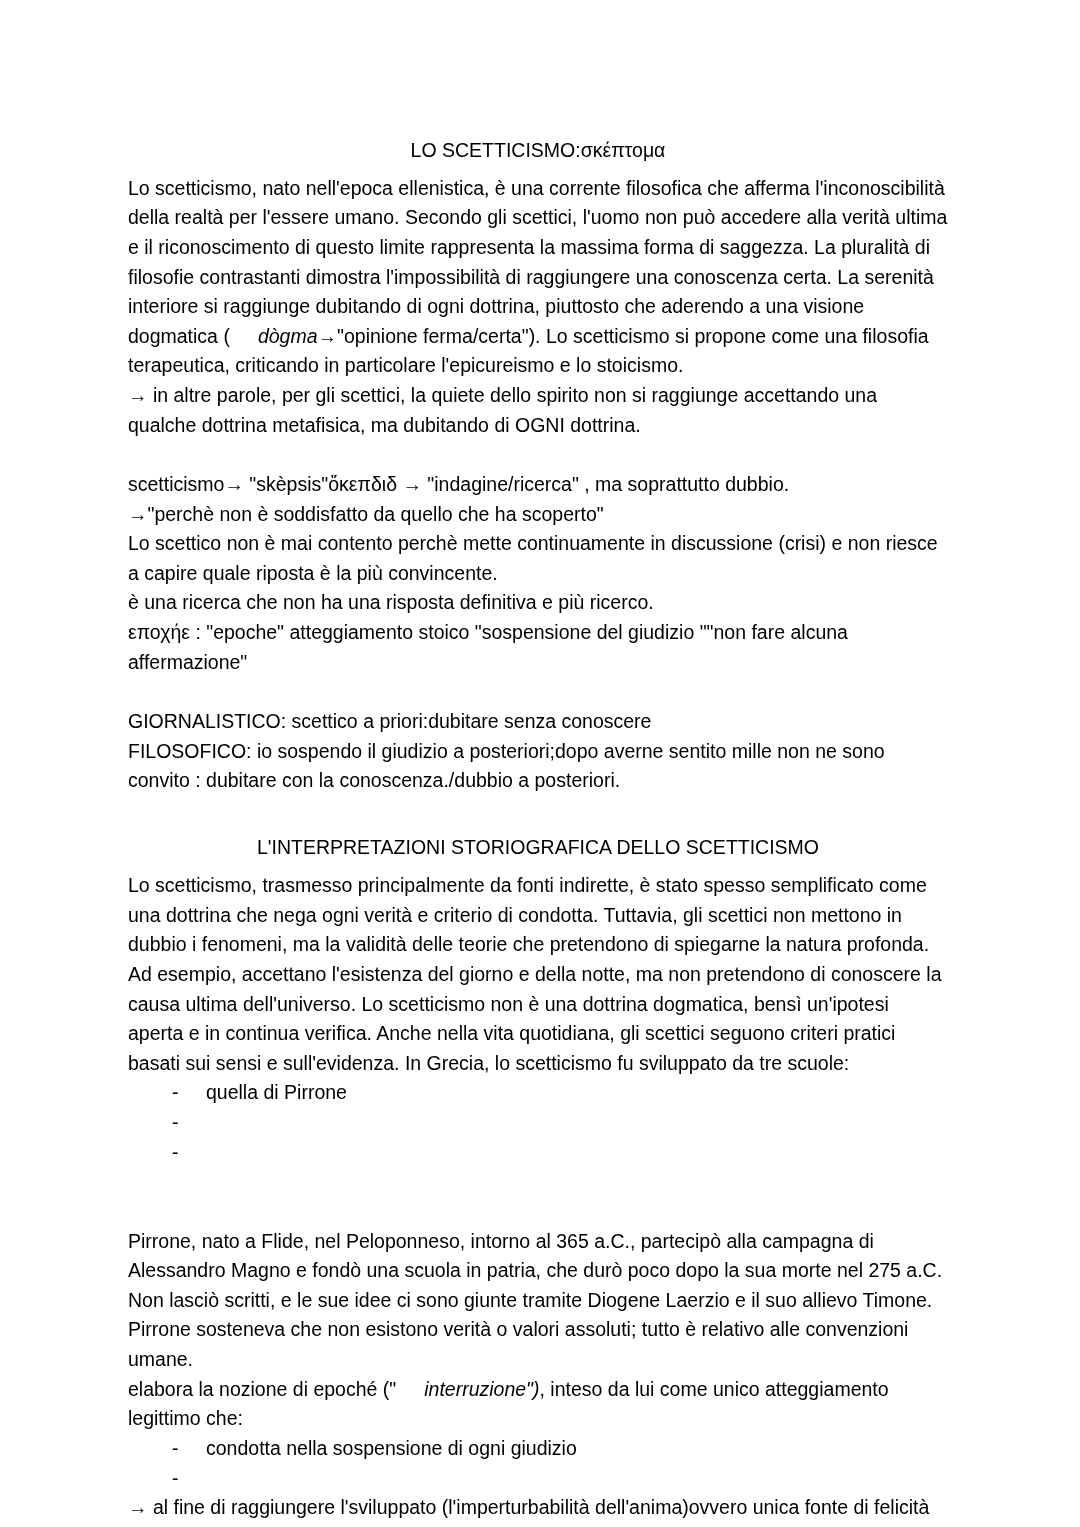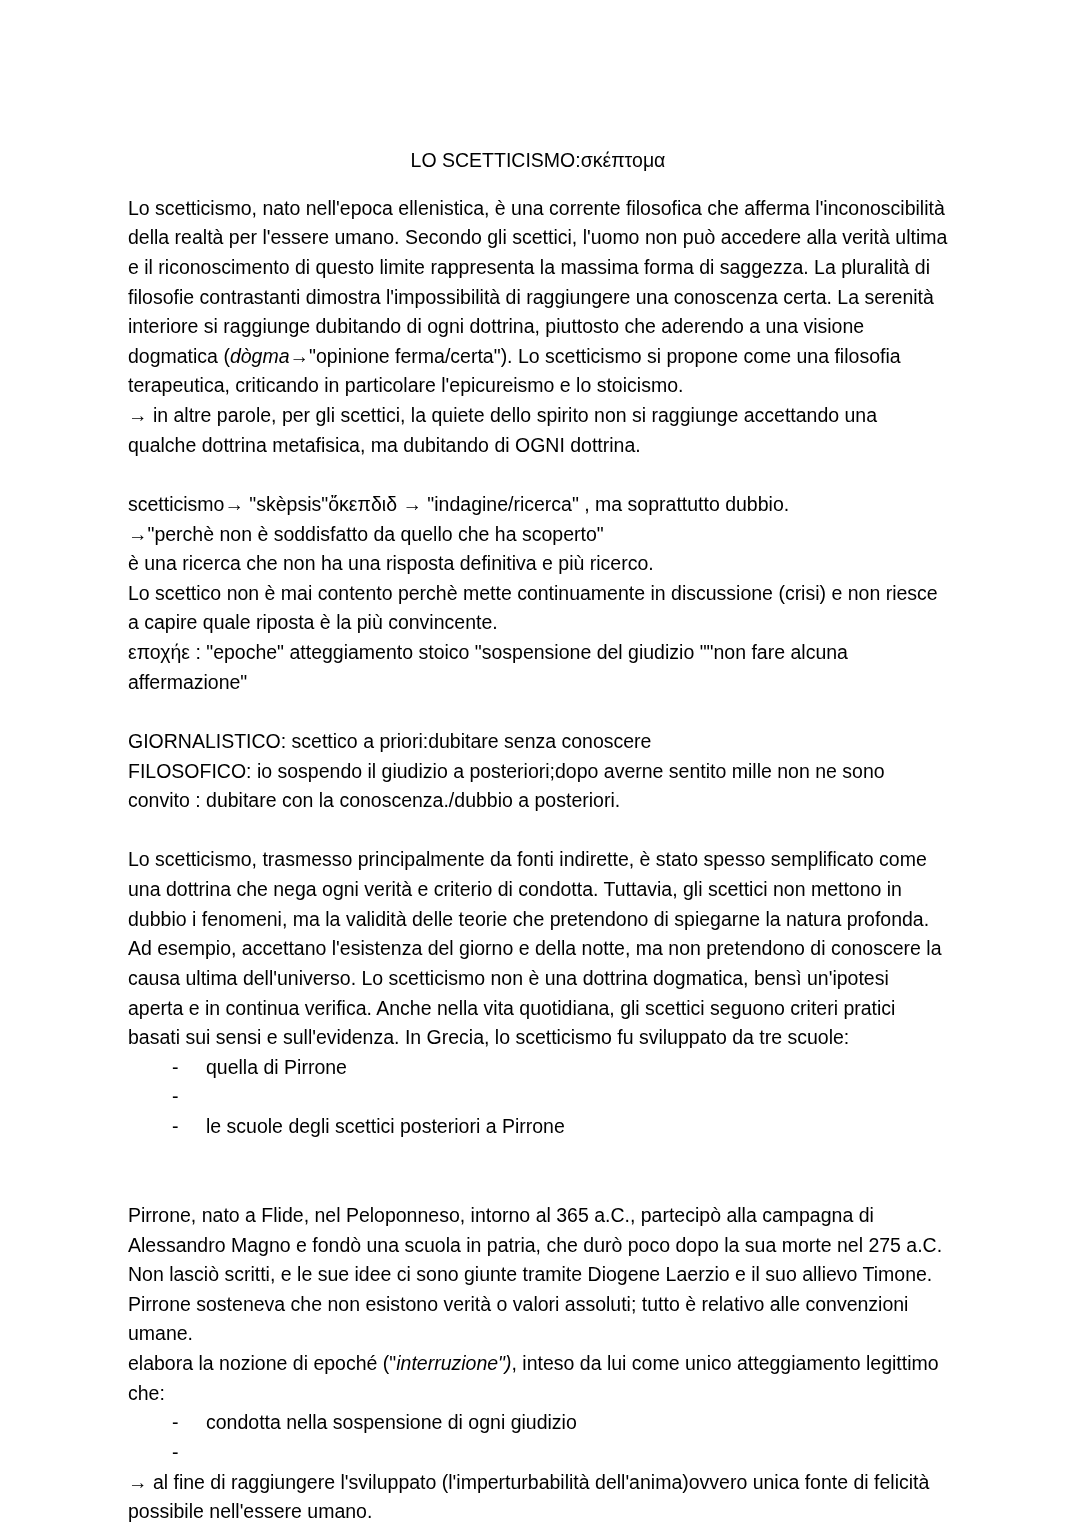--- a/index.html
+++ b/index.html
@@ -21,30 +21,30 @@
     background: #ffffff;
   }
   .doc {
     font-size: 19.5px;
     line-height: 1.52;
   }
   .center {
     text-align: center;
   }
   p {
-    margin: 18px;
+    margin: 8px;
   }
   .para {
     margin: 0;
   }
   .blank {
     height: 1.52em;
   }
   .b { font-weight: normal; }
-  .i { font-style: italic; }
+  .i { font-style: italic; margin-left: 28px; }
   ul.dash {
     list-style: none;
     margin: 0;
     padding: 0;
   }
   ul.dash li {
     display: flex;
     padding-left: 44px;
   }
   ul.dash li .marker {
@@ -62,45 +62,45 @@
 
     <p class="para"><span>Lo scetticismo, nato nell'epoca ellenistica, è una corrente filosofica che afferma l'inconoscibilità della realtà per l'essere umano. Secondo gli scettici, l'uomo non può accedere alla verità ultima e il riconoscimento di questo limite rappresenta la massima forma di saggezza. La pluralità di filosofie contrastanti dimostra l'impossibilità di raggiungere una conoscenza certa. La serenità interiore si raggiunge dubitando di ogni dottrina, piuttosto che aderendo a una visione dogmatica (</span><span class="i">dògma</span><span>→"opinione ferma/certa"). Lo scetticismo si propone come una filosofia terapeutica, criticando in particolare l'epicureismo e lo stoicismo.</span></p>
 
     <p class="para"><span>→ in altre parole, per gli scettici, la </span><span class="b">quiete dello spirito</span><span> non si raggiunge accettando una qualche dottrina metafisica, ma dubitando di OGNI dottrina.</span></p>
 
     <div class="blank"></div>
 
     <p class="para"><span class="b">scetticismo</span><span>→ "skèpsis"ὄκεπδιδ → "indagine/ricerca" , ma soprattutto </span><span class="b">dubbio</span><span>.</span></p>
 
     <p class="para">→"perchè non è soddisfatto da quello che ha scoperto"</p>
+    <p class="para">Lo scettico non è mai contento perchè mette continuamente in discussione (crisi) e non riesce a capire quale riposta è la più convincente.</p>
     <p class="para">è una ricerca che non ha una risposta definitiva e più ricerco.</p>
-    <p class="para">Lo scettico non è mai contento perchè mette continuamente in discussione (crisi) e non riesce a capire quale riposta è la più convincente.</p>
     <p class="para">εποχήε : "epoche" atteggiamento stoico "sospensione del giudizio ""non fare alcuna affermazione"</p>
 
     <div class="blank"></div>
 
     <p class="para">GIORNALISTICO: scettico a priori:dubitare senza conoscere</p>
     <p class="para">FILOSOFICO: io sospendo il giudizio a posteriori;dopo averne sentito mille non ne sono convito : dubitare con la conoscenza./dubbio a posteriori.</p>
 
     <div class="blank"></div>
 
+    <p class="center">L'INTERPRETAZIONI STORIOGRAFICA DELLO SCETTICISMO</p>
 
     <p class="para"><span>Lo scetticismo, trasmesso principalmente da fonti indirette, è stato spesso semplificato come una dottrina che nega ogni verità e criterio di condotta. Tuttavia, gli scettici non mettono in dubbio i fenomeni, ma la validità delle teorie che pretendono di spiegarne la natura profonda. Ad esempio, accettano l'esistenza del giorno e della notte, ma non pretendono di conoscere la causa ultima dell'universo. Lo scetticismo non è una dottrina dogmatica, bensì un'ipotesi aperta e in continua verifica. Anche nella vita quotidiana, gli scettici seguono criteri pratici basati sui sensi e sull'evidenza. In Grecia, lo scetticismo fu sviluppato da </span><span class="b">tre scuole</span><span>:</span></p>
 
     <ul class="dash">
       <li>
         <span class="marker">-</span>
         <span><span>quella di Pirrone</span><span class="b"></span><span></span></span>
       </li>
       <li>
         <span class="marker">-</span>
       </li>
       <li>
         <span class="marker">-</span>
-        <span><span>le scuole degli </span><span class="b">scettici posteriori a Pirrone</span><span></span></span>
       </li>
     </ul>
 
     <div class="blank"></div>
 
 
     <div class="blank"></div>
 
     <p class="para"><span>Pirrone, nato a </span><span class="b">Flide</span><span>, nel Peloponneso, intorno al 365 a.C., partecipò alla campagna di Alessandro Magno e fondò una scuola in patria, che durò poco dopo la sua morte nel 275 a.C. Non lasciò scritti, e le sue idee ci sono giunte tramite Diogene Laerzio e il suo allievo Timone. Pirrone sosteneva che non esistono verità o valori assoluti; tutto è relativo alle convenzioni umane.</span></p>
 

